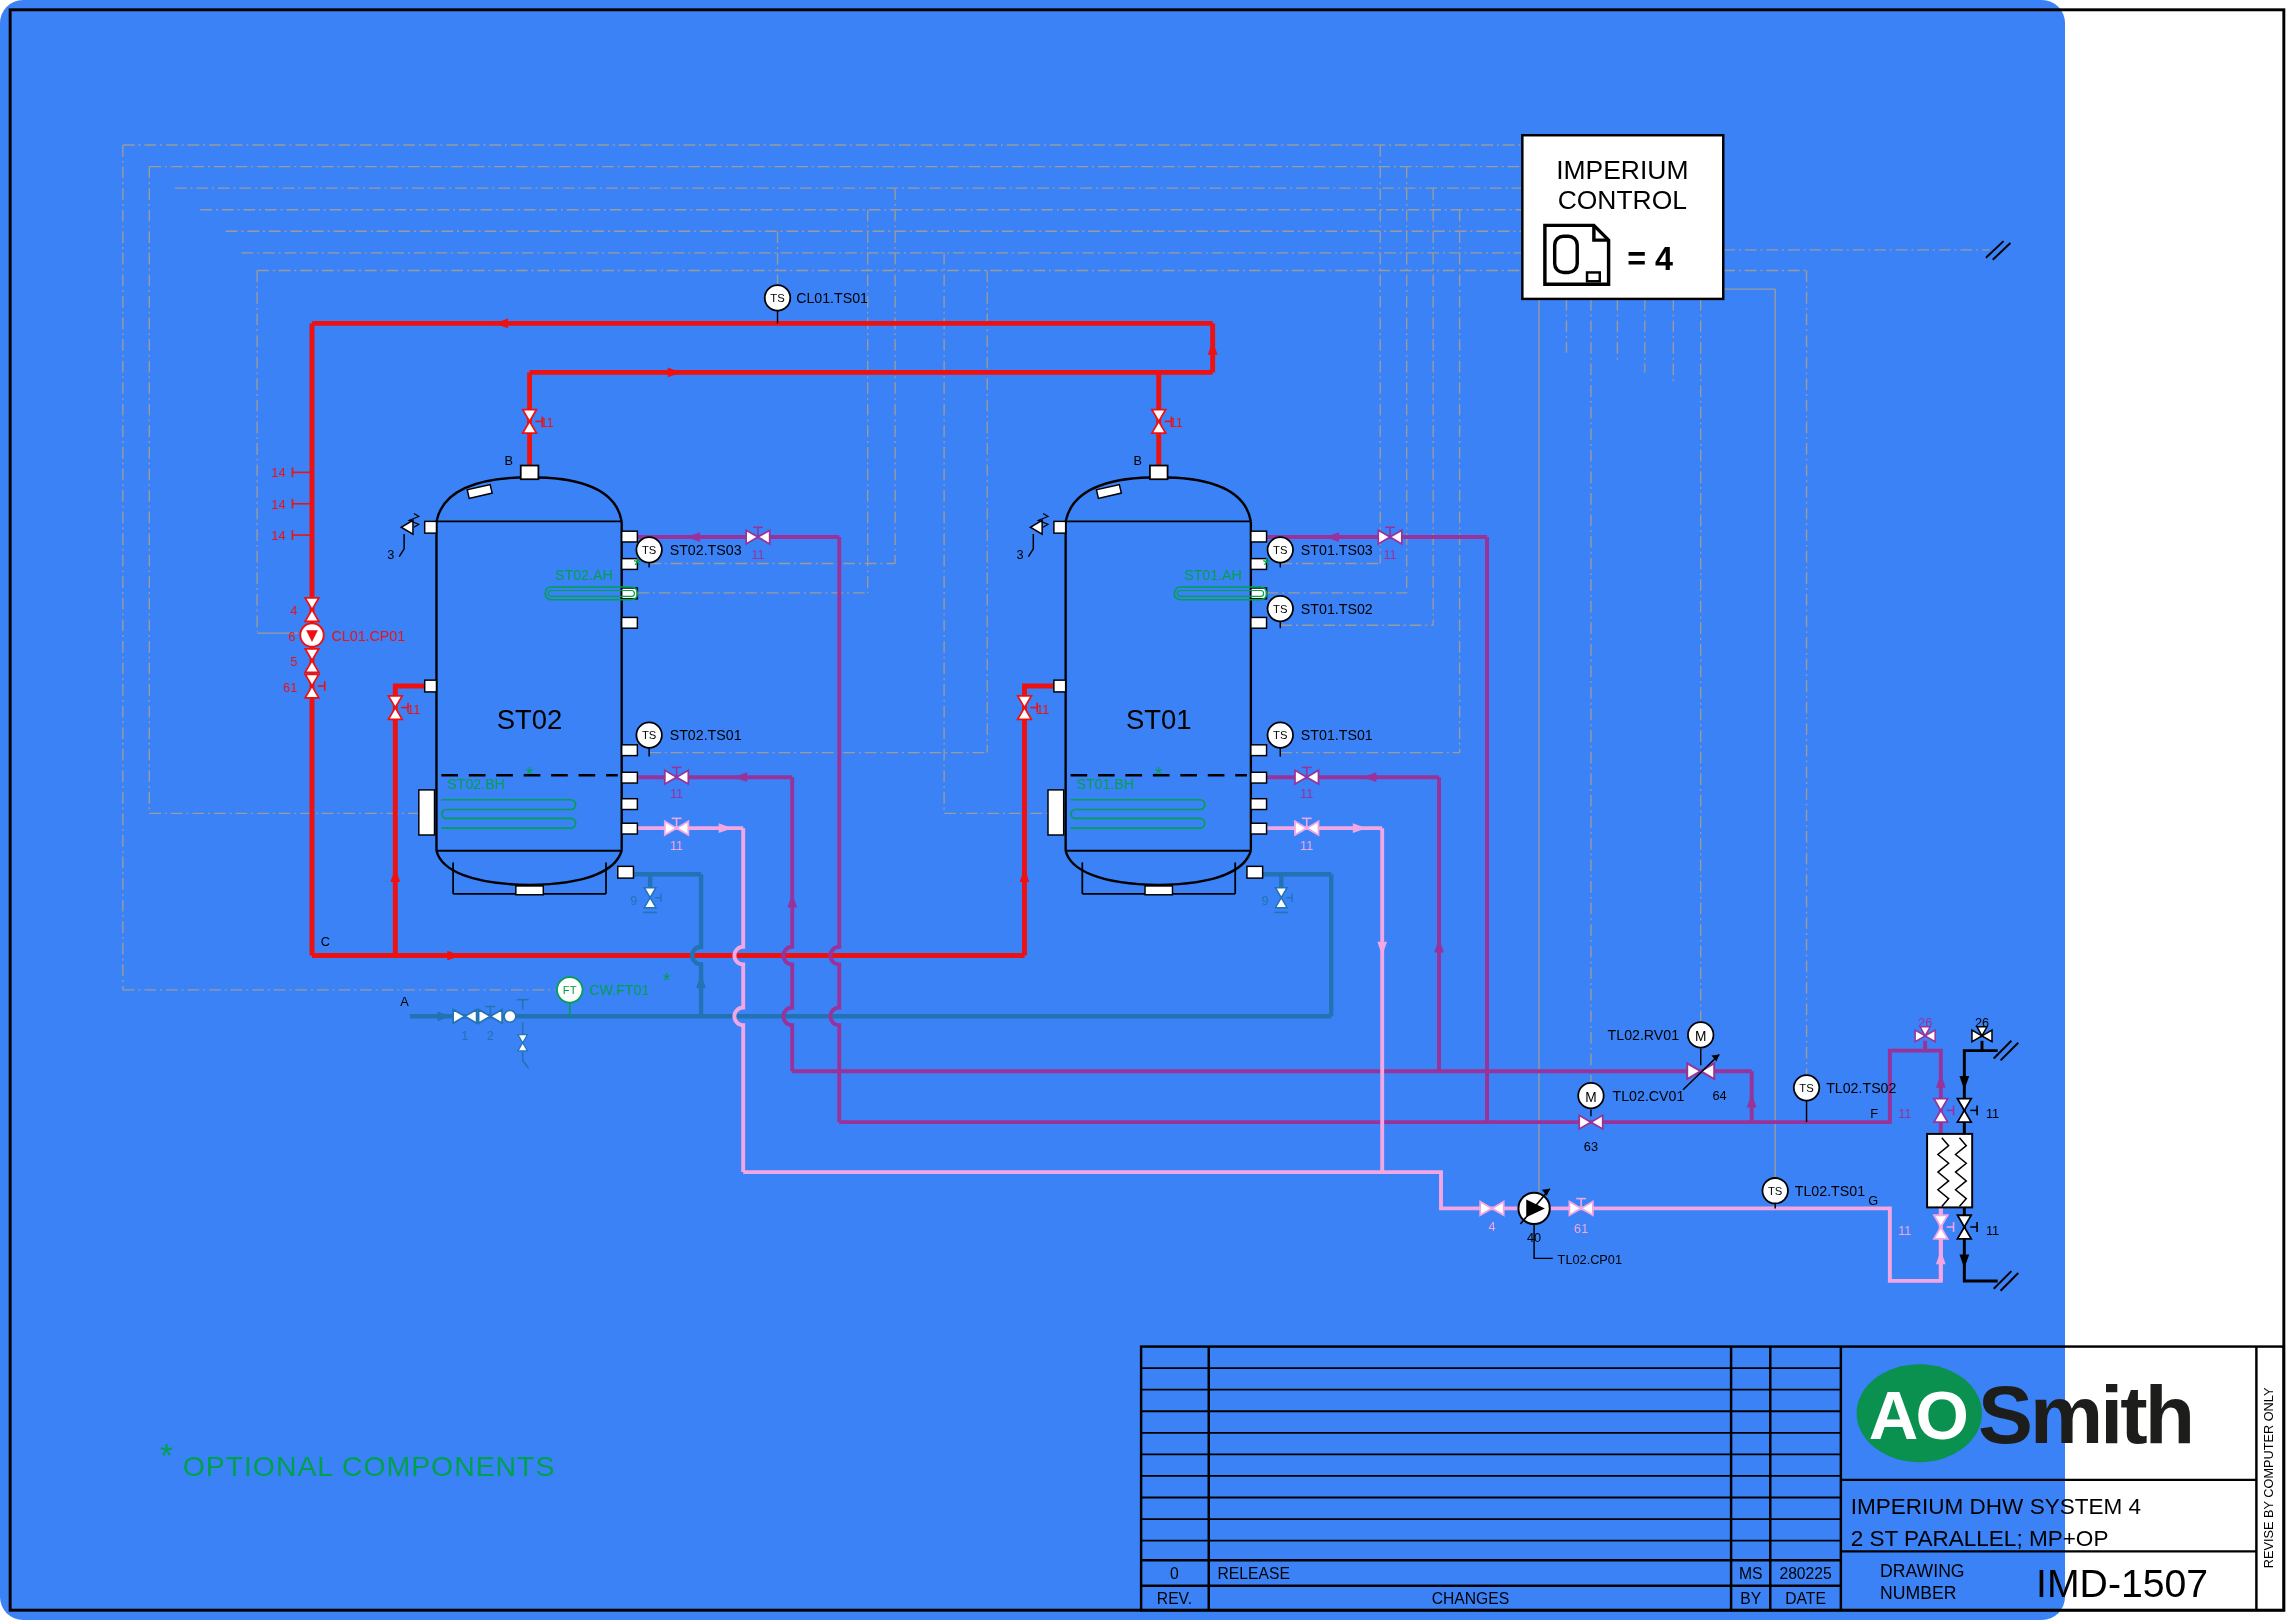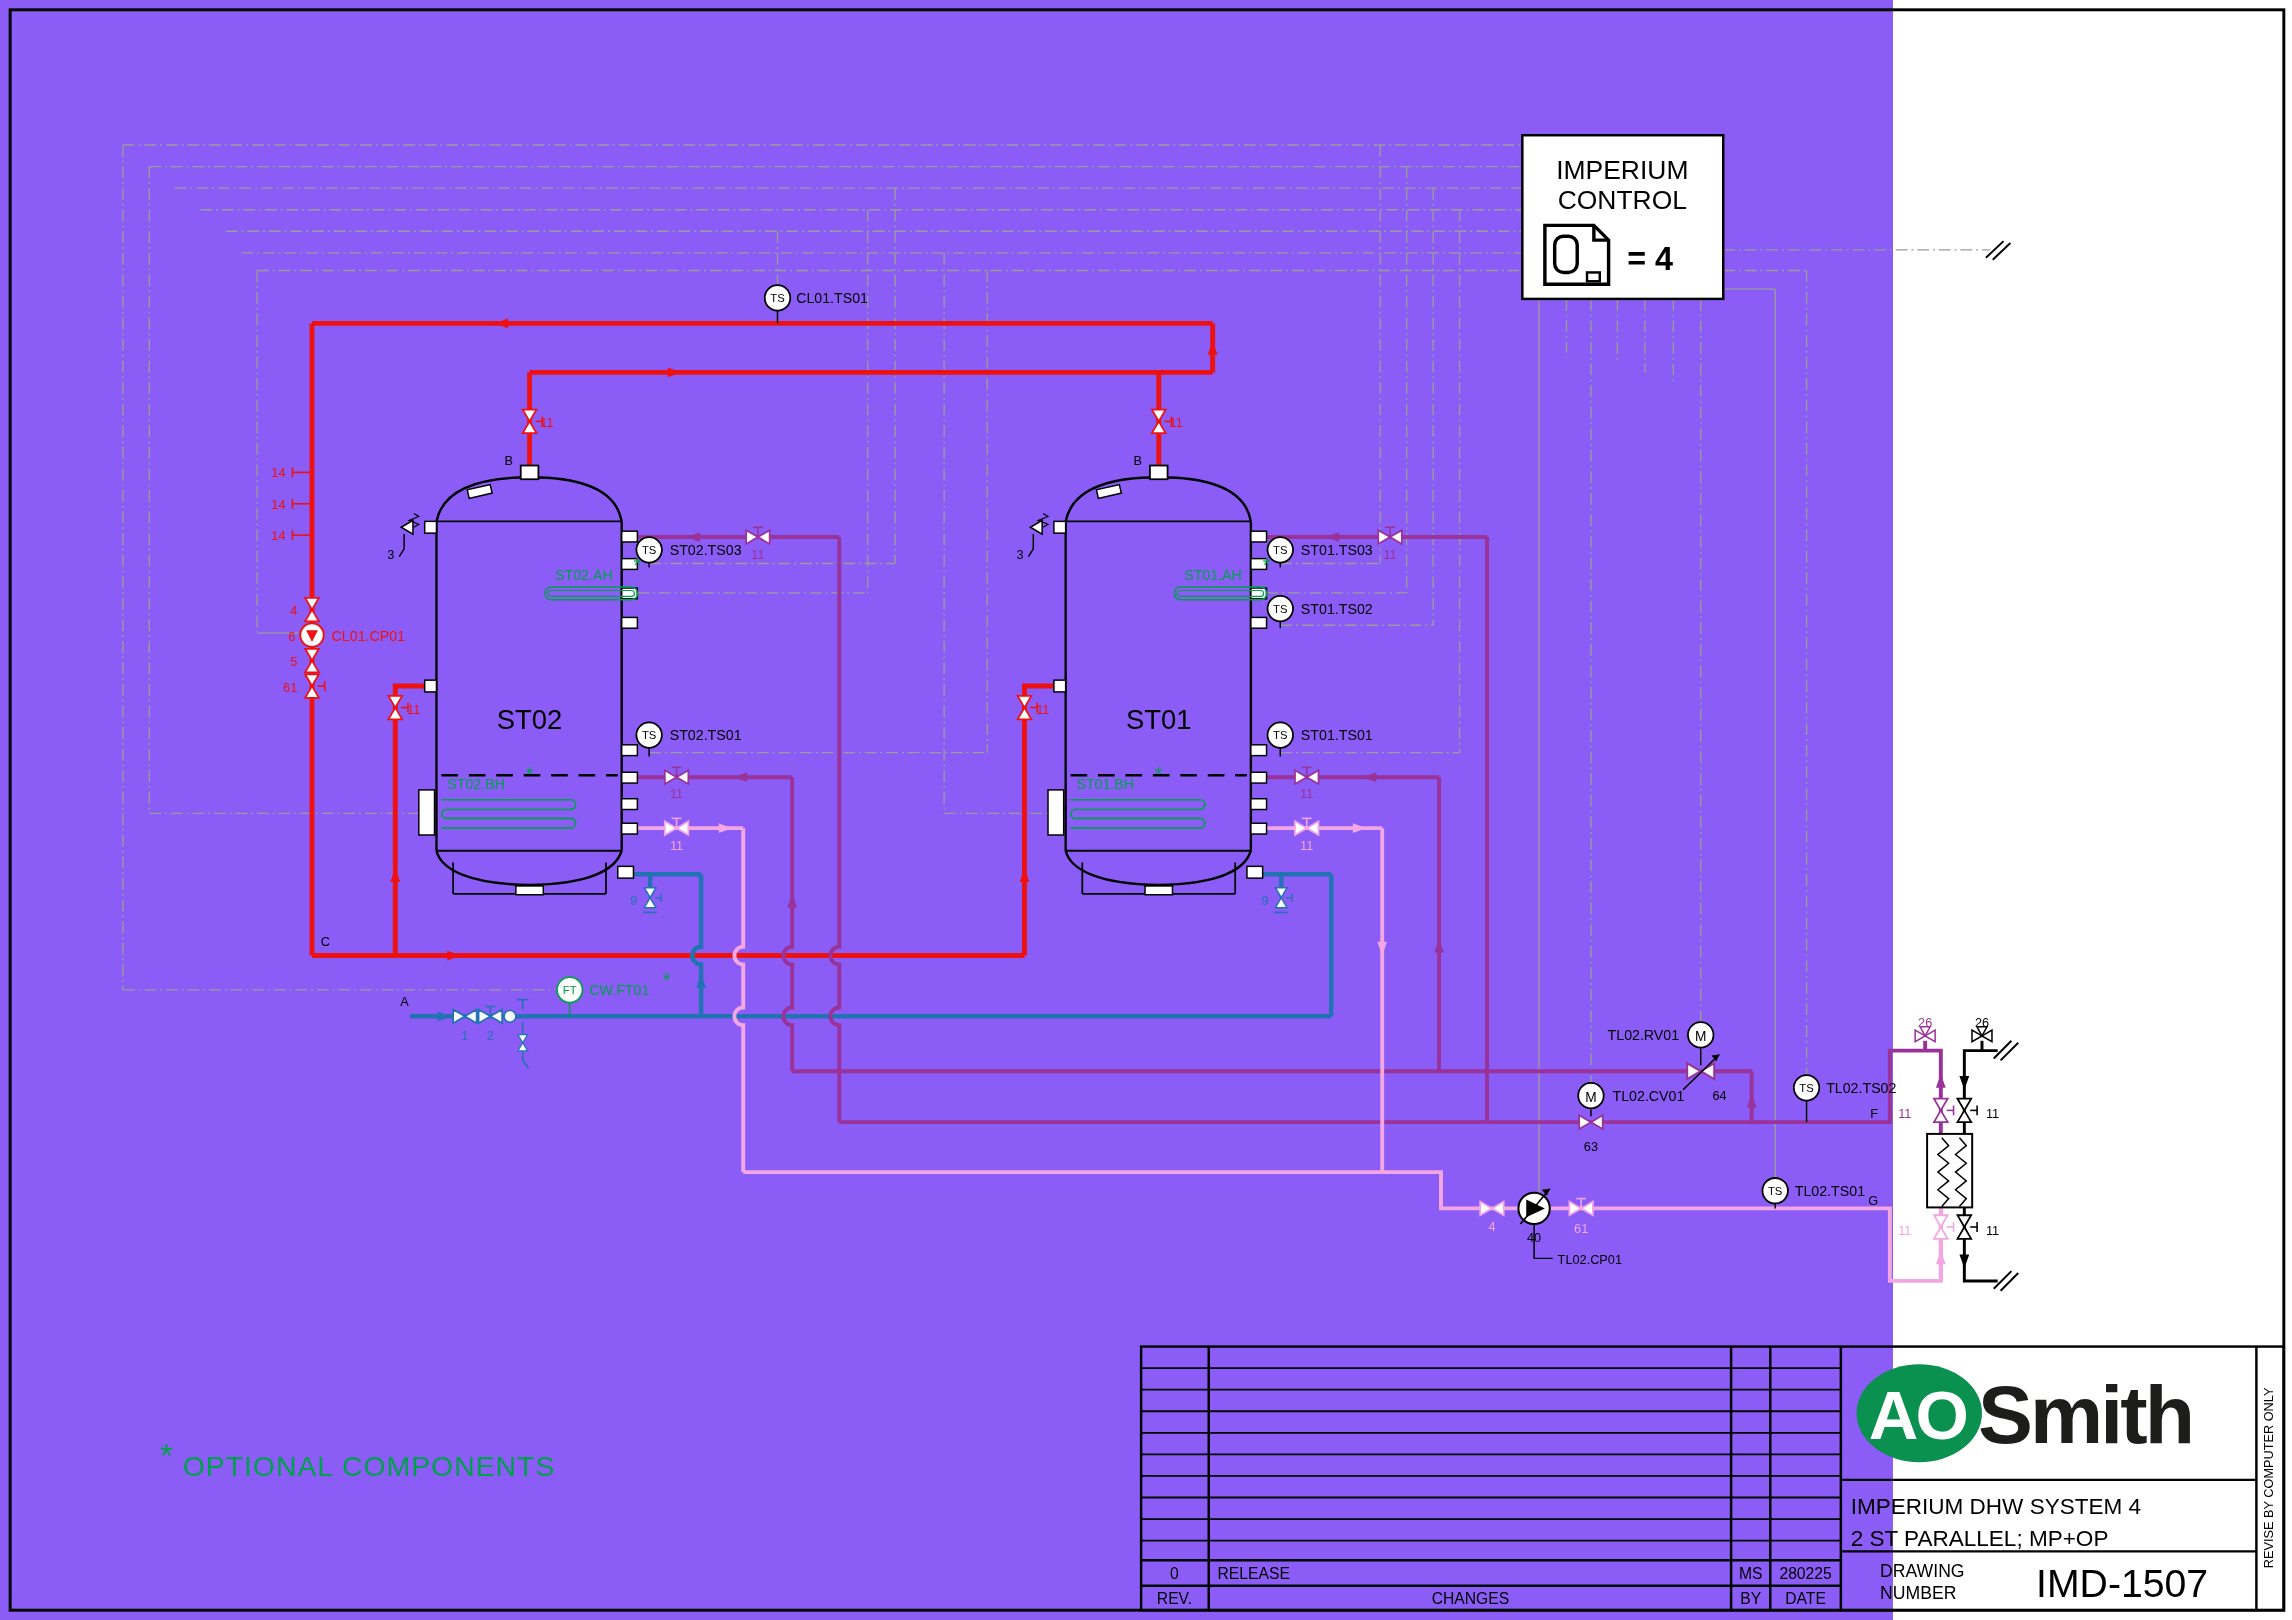--- a/index.html
+++ b/index.html
@@ -1,16 +1,16 @@
 <!DOCTYPE html>
 <html><head>
 <meta charset="utf-8">
 <style>
   html,body{margin:0;padding:0;background:#fff;}
-  .page{position:relative;width:1893px;height:1620px;background:#8b5cf6;}
+  .page{position:relative;width:2065px;height:1620px;background:#3b82f6;border-radius:23px;}
   svg{position:absolute;left:0;top:0;}
   text{font-family:"Liberation Sans",sans-serif;}
   .lbl{font-size:14.5px;fill:#000;}
   .lbl-g{font-size:14.5px;fill:#00a14b;}
   .lbl-r{font-size:14.5px;fill:#ee1111;}
   .vn{font-size:13px;}
   .vn-r{fill:#ee1111;} .vn-b{fill:#2173b4;} .vn-p{fill:#993399;} .vn-k{fill:#f2a6e2;} .vn-x{fill:#000;}
   .pt{font-size:13px;fill:#000;}
   .pipe-r{stroke:#ee1111;stroke-width:5;fill:none;}
   .pipe-b{stroke:#2173b4;stroke-width:4.5;fill:none;}

